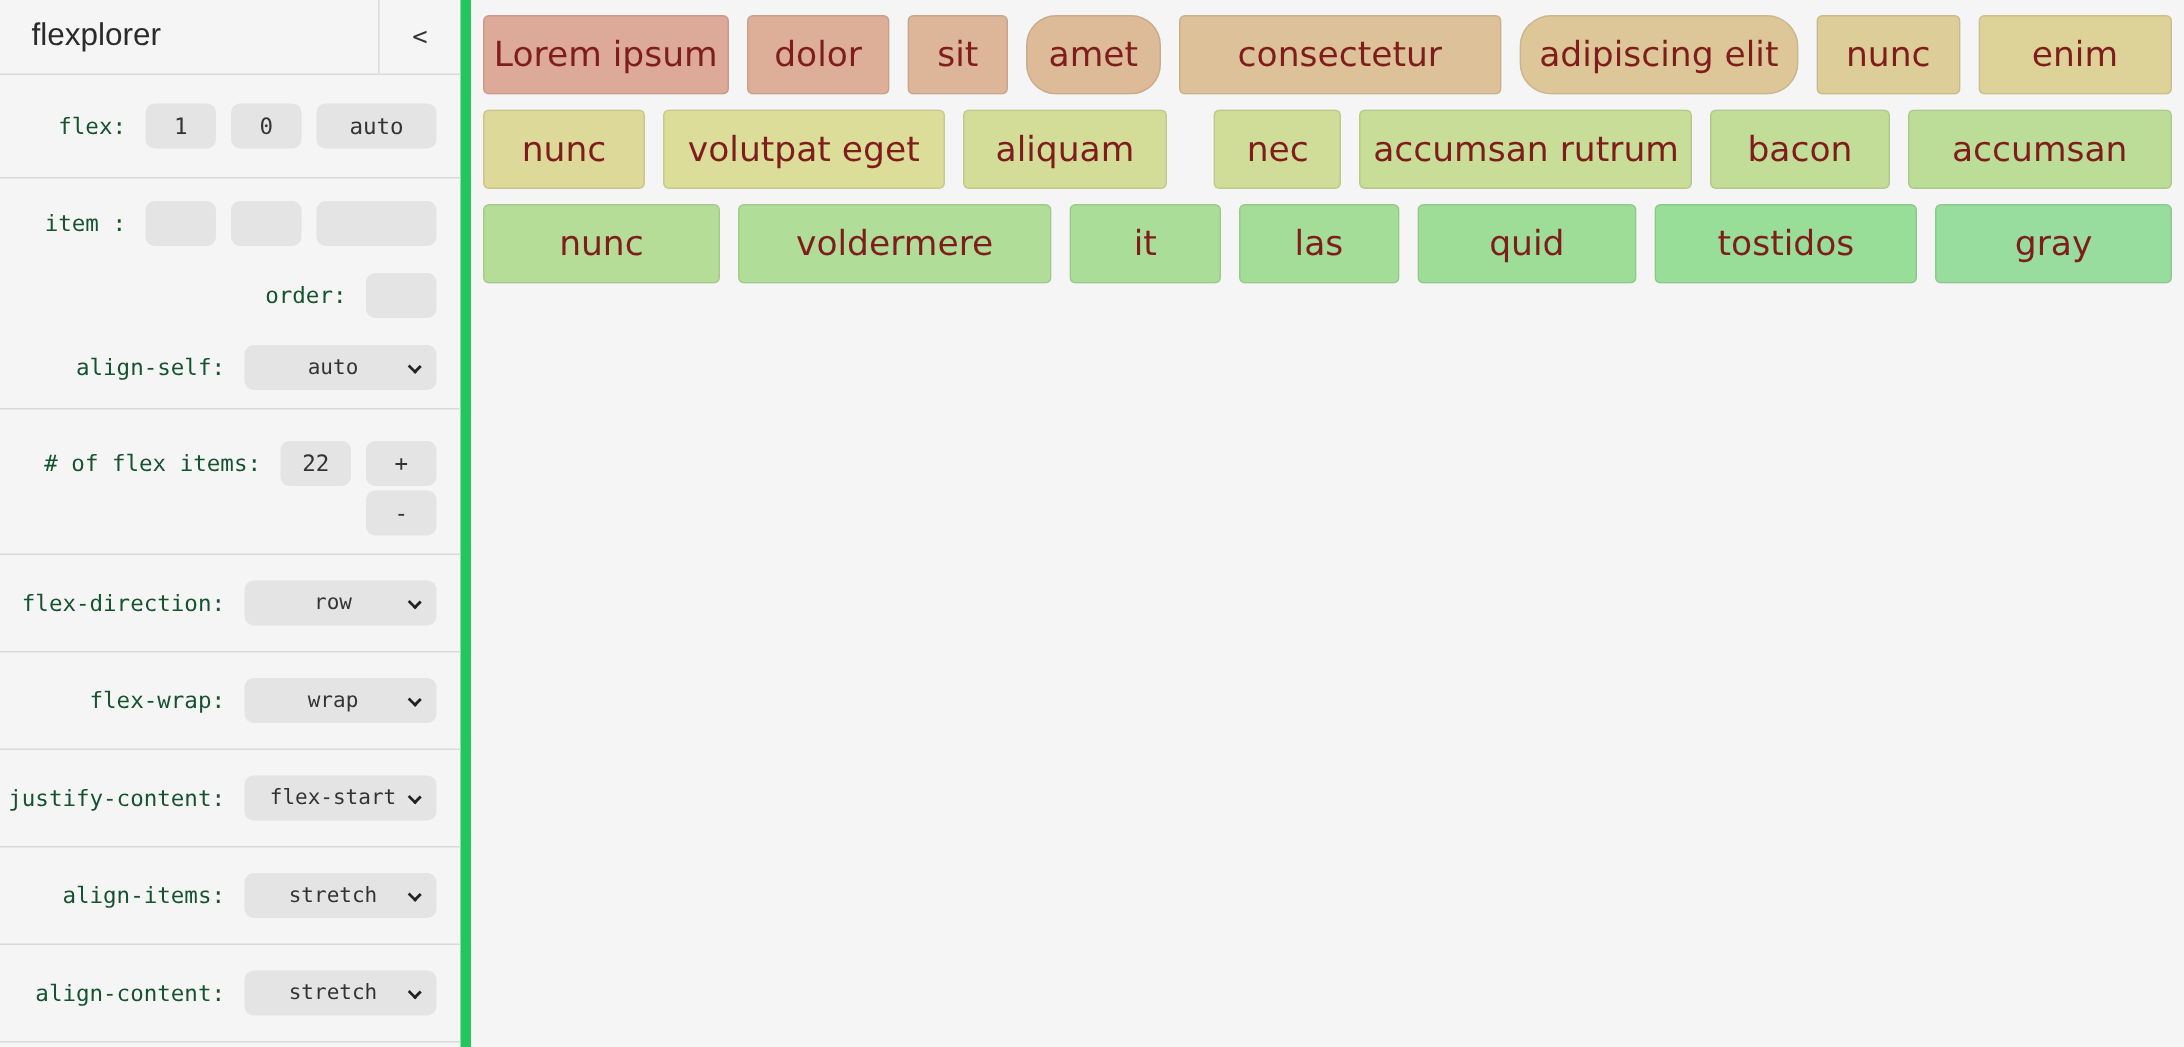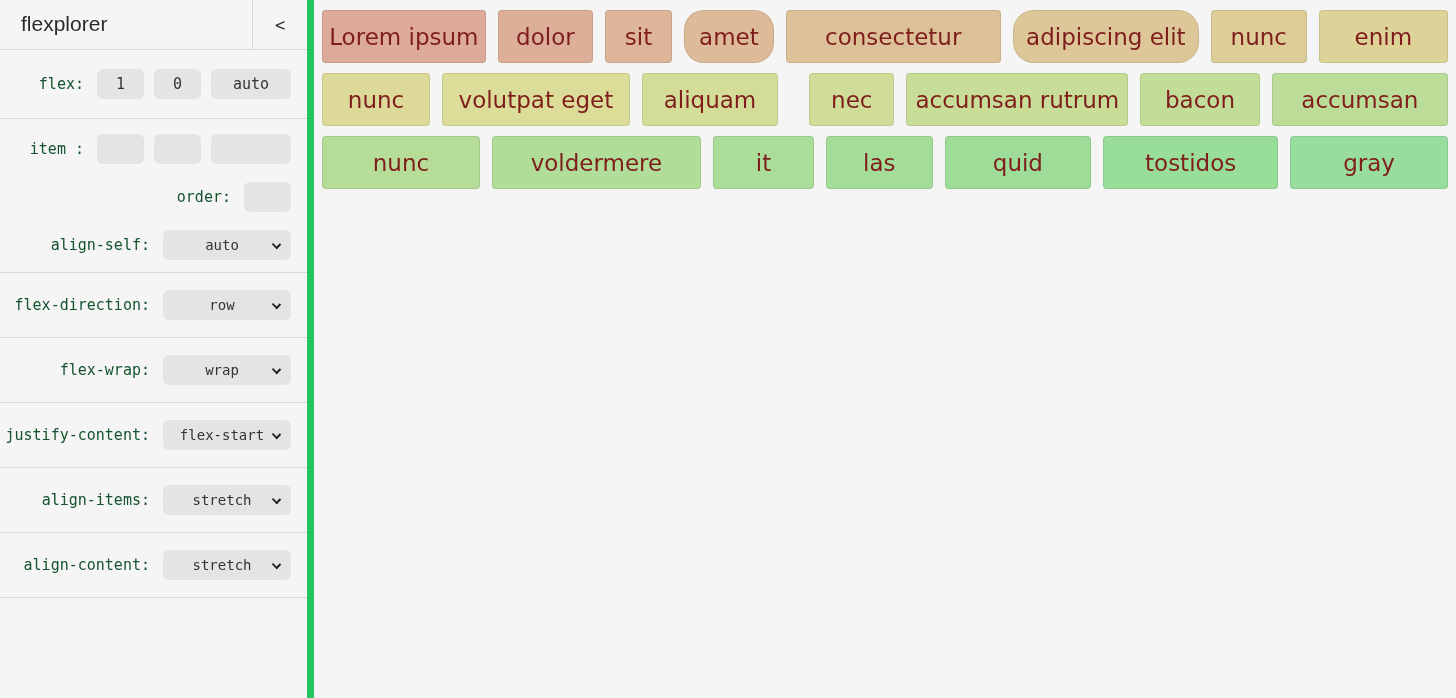--- a/index.html
+++ b/index.html
@@ -160,20 +160,30 @@
       </div>
       <div class="srow">
         <label>align-self:</label>
         <div class="select">
           <span class="sel-value">auto</span>
           <span class="chev"></span>
         </div>
       </div>
     </section>
 
+    <section class="panel sec-count">
+      <div class="srow count-row">
+        <label># of flex items:</label>
+        <input class="inp small" value="22" style="">
+        <div class="btn-col">
+          <button class="step-btn">+</button>
+          <button class="step-btn">-</button>
+        </div>
+      </div>
+    </section>
 
     <section class="panel sec-select">
       <div class="srow">
         <label>flex-direction:</label>
         <div class="select">
           <span class="sel-value">row</span>
           <span class="chev"></span>
         </div>
       </div>
     </section>

